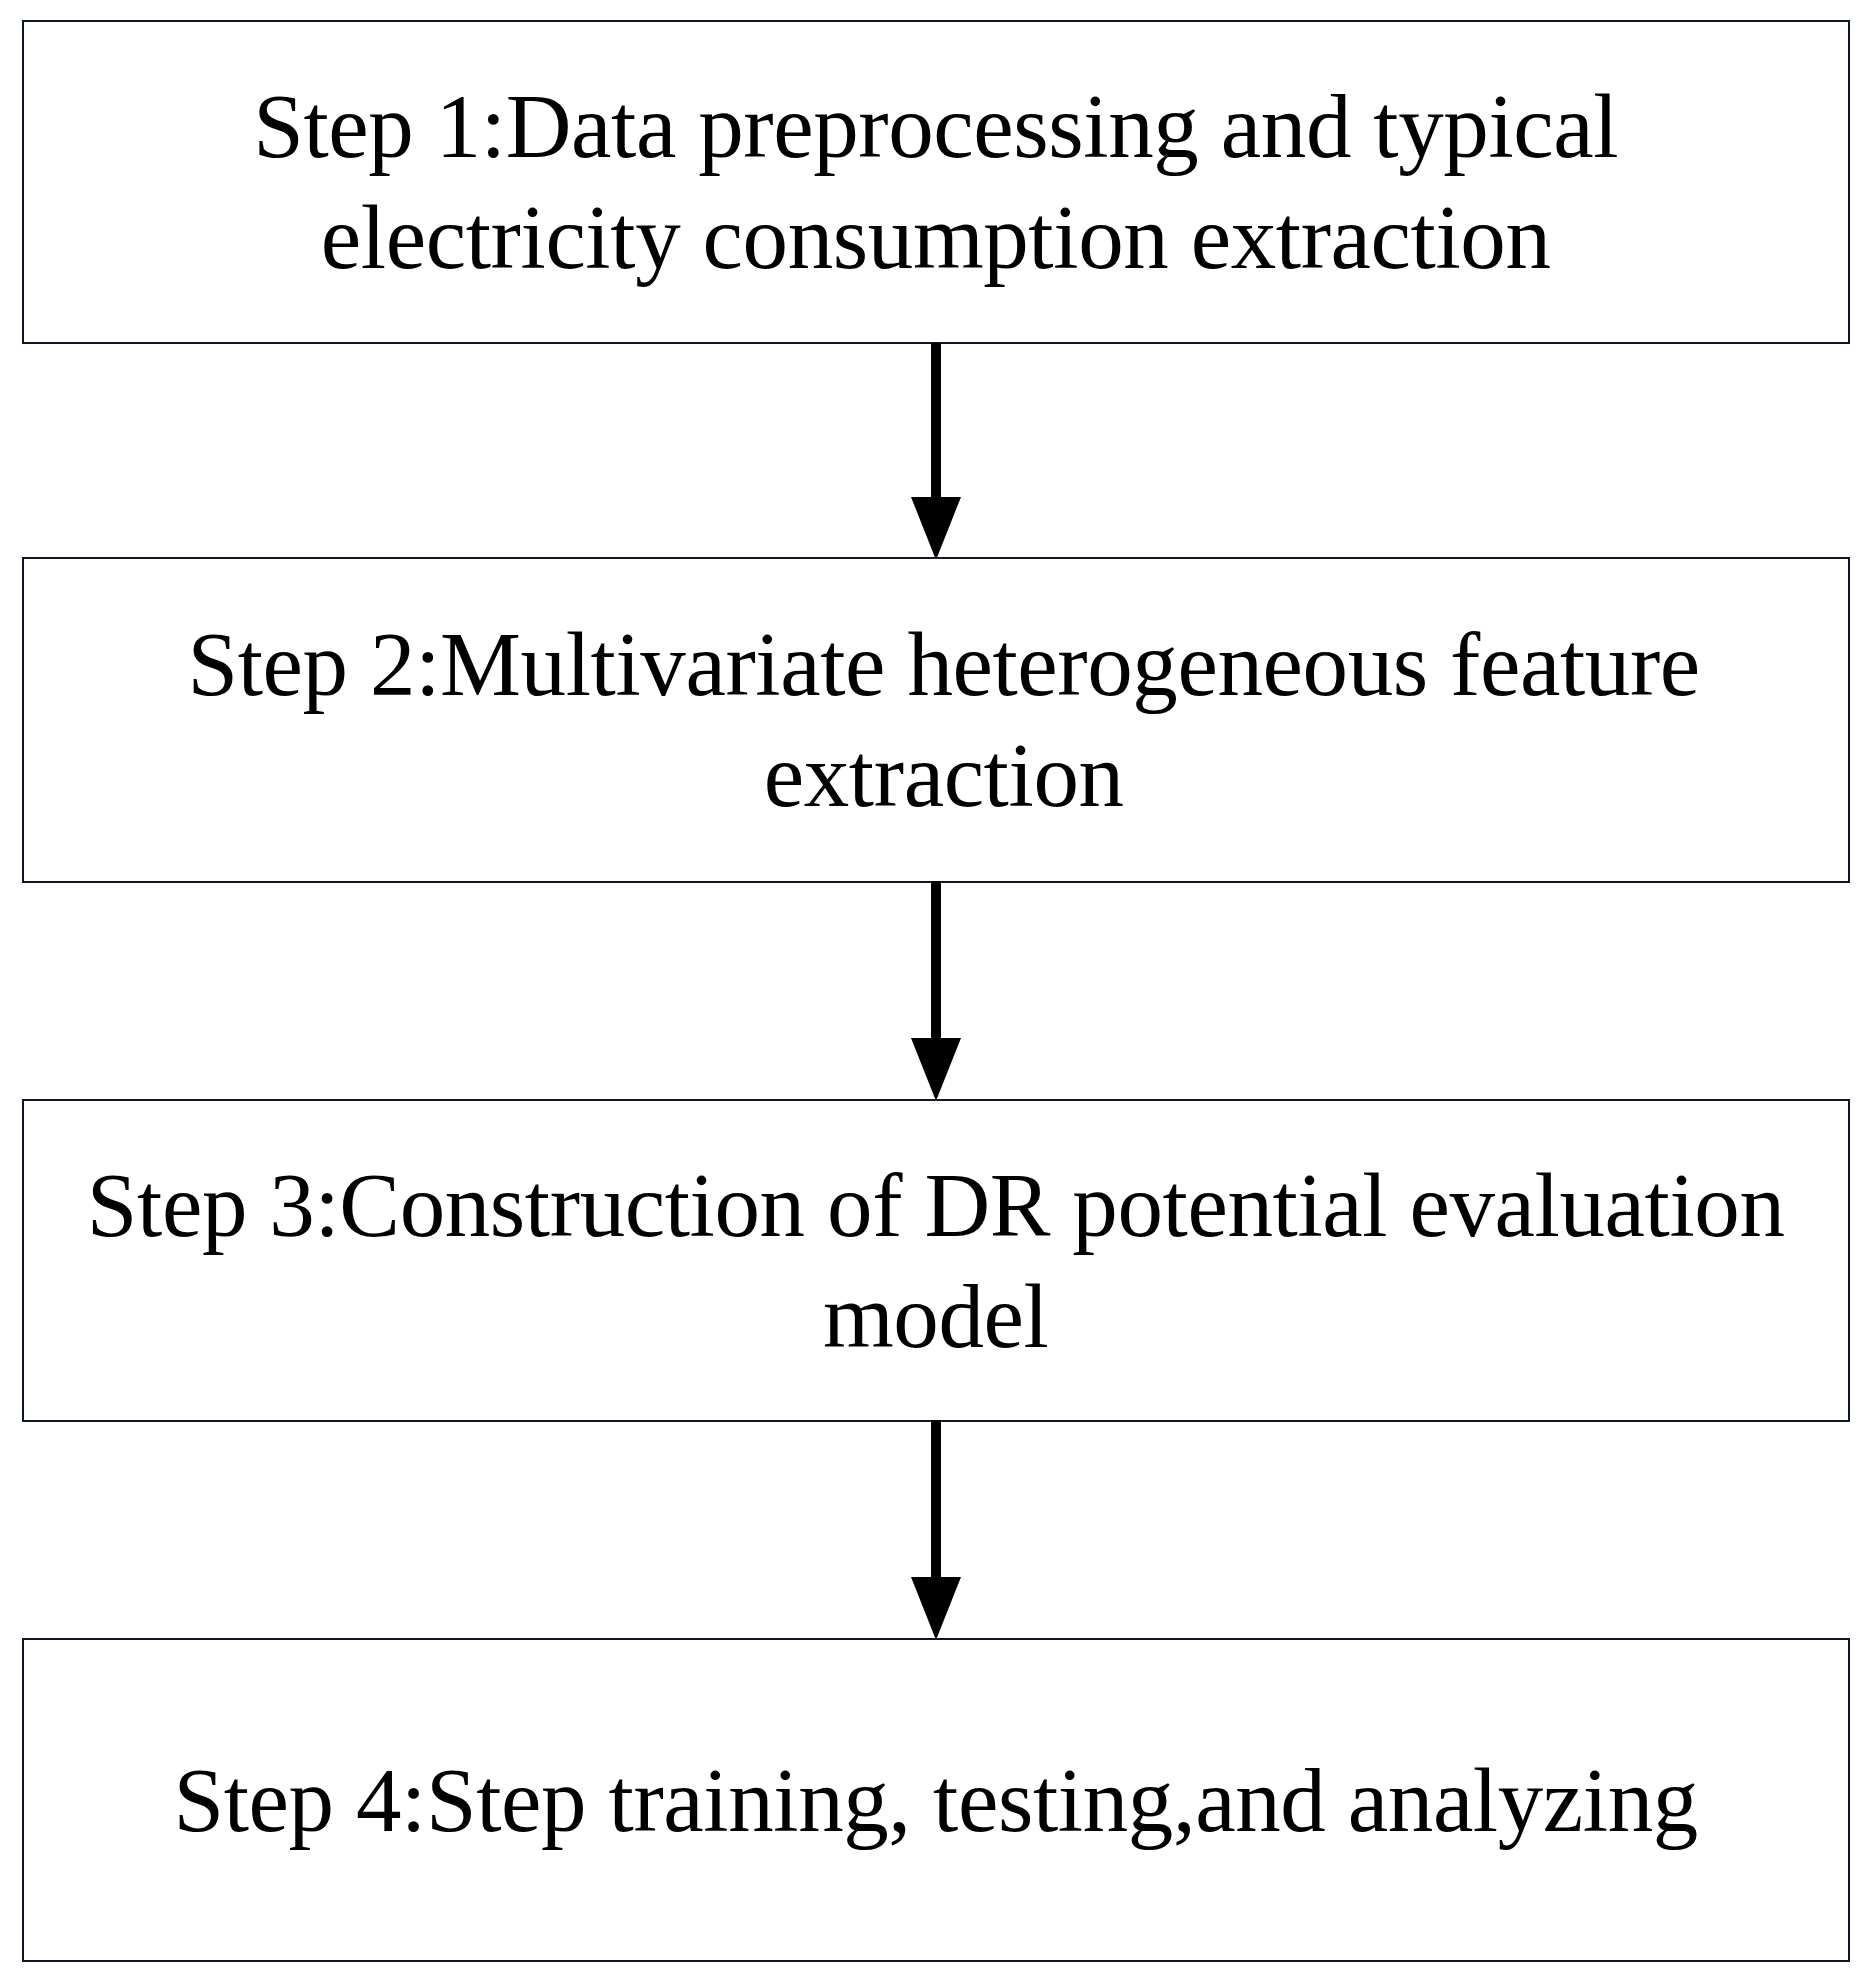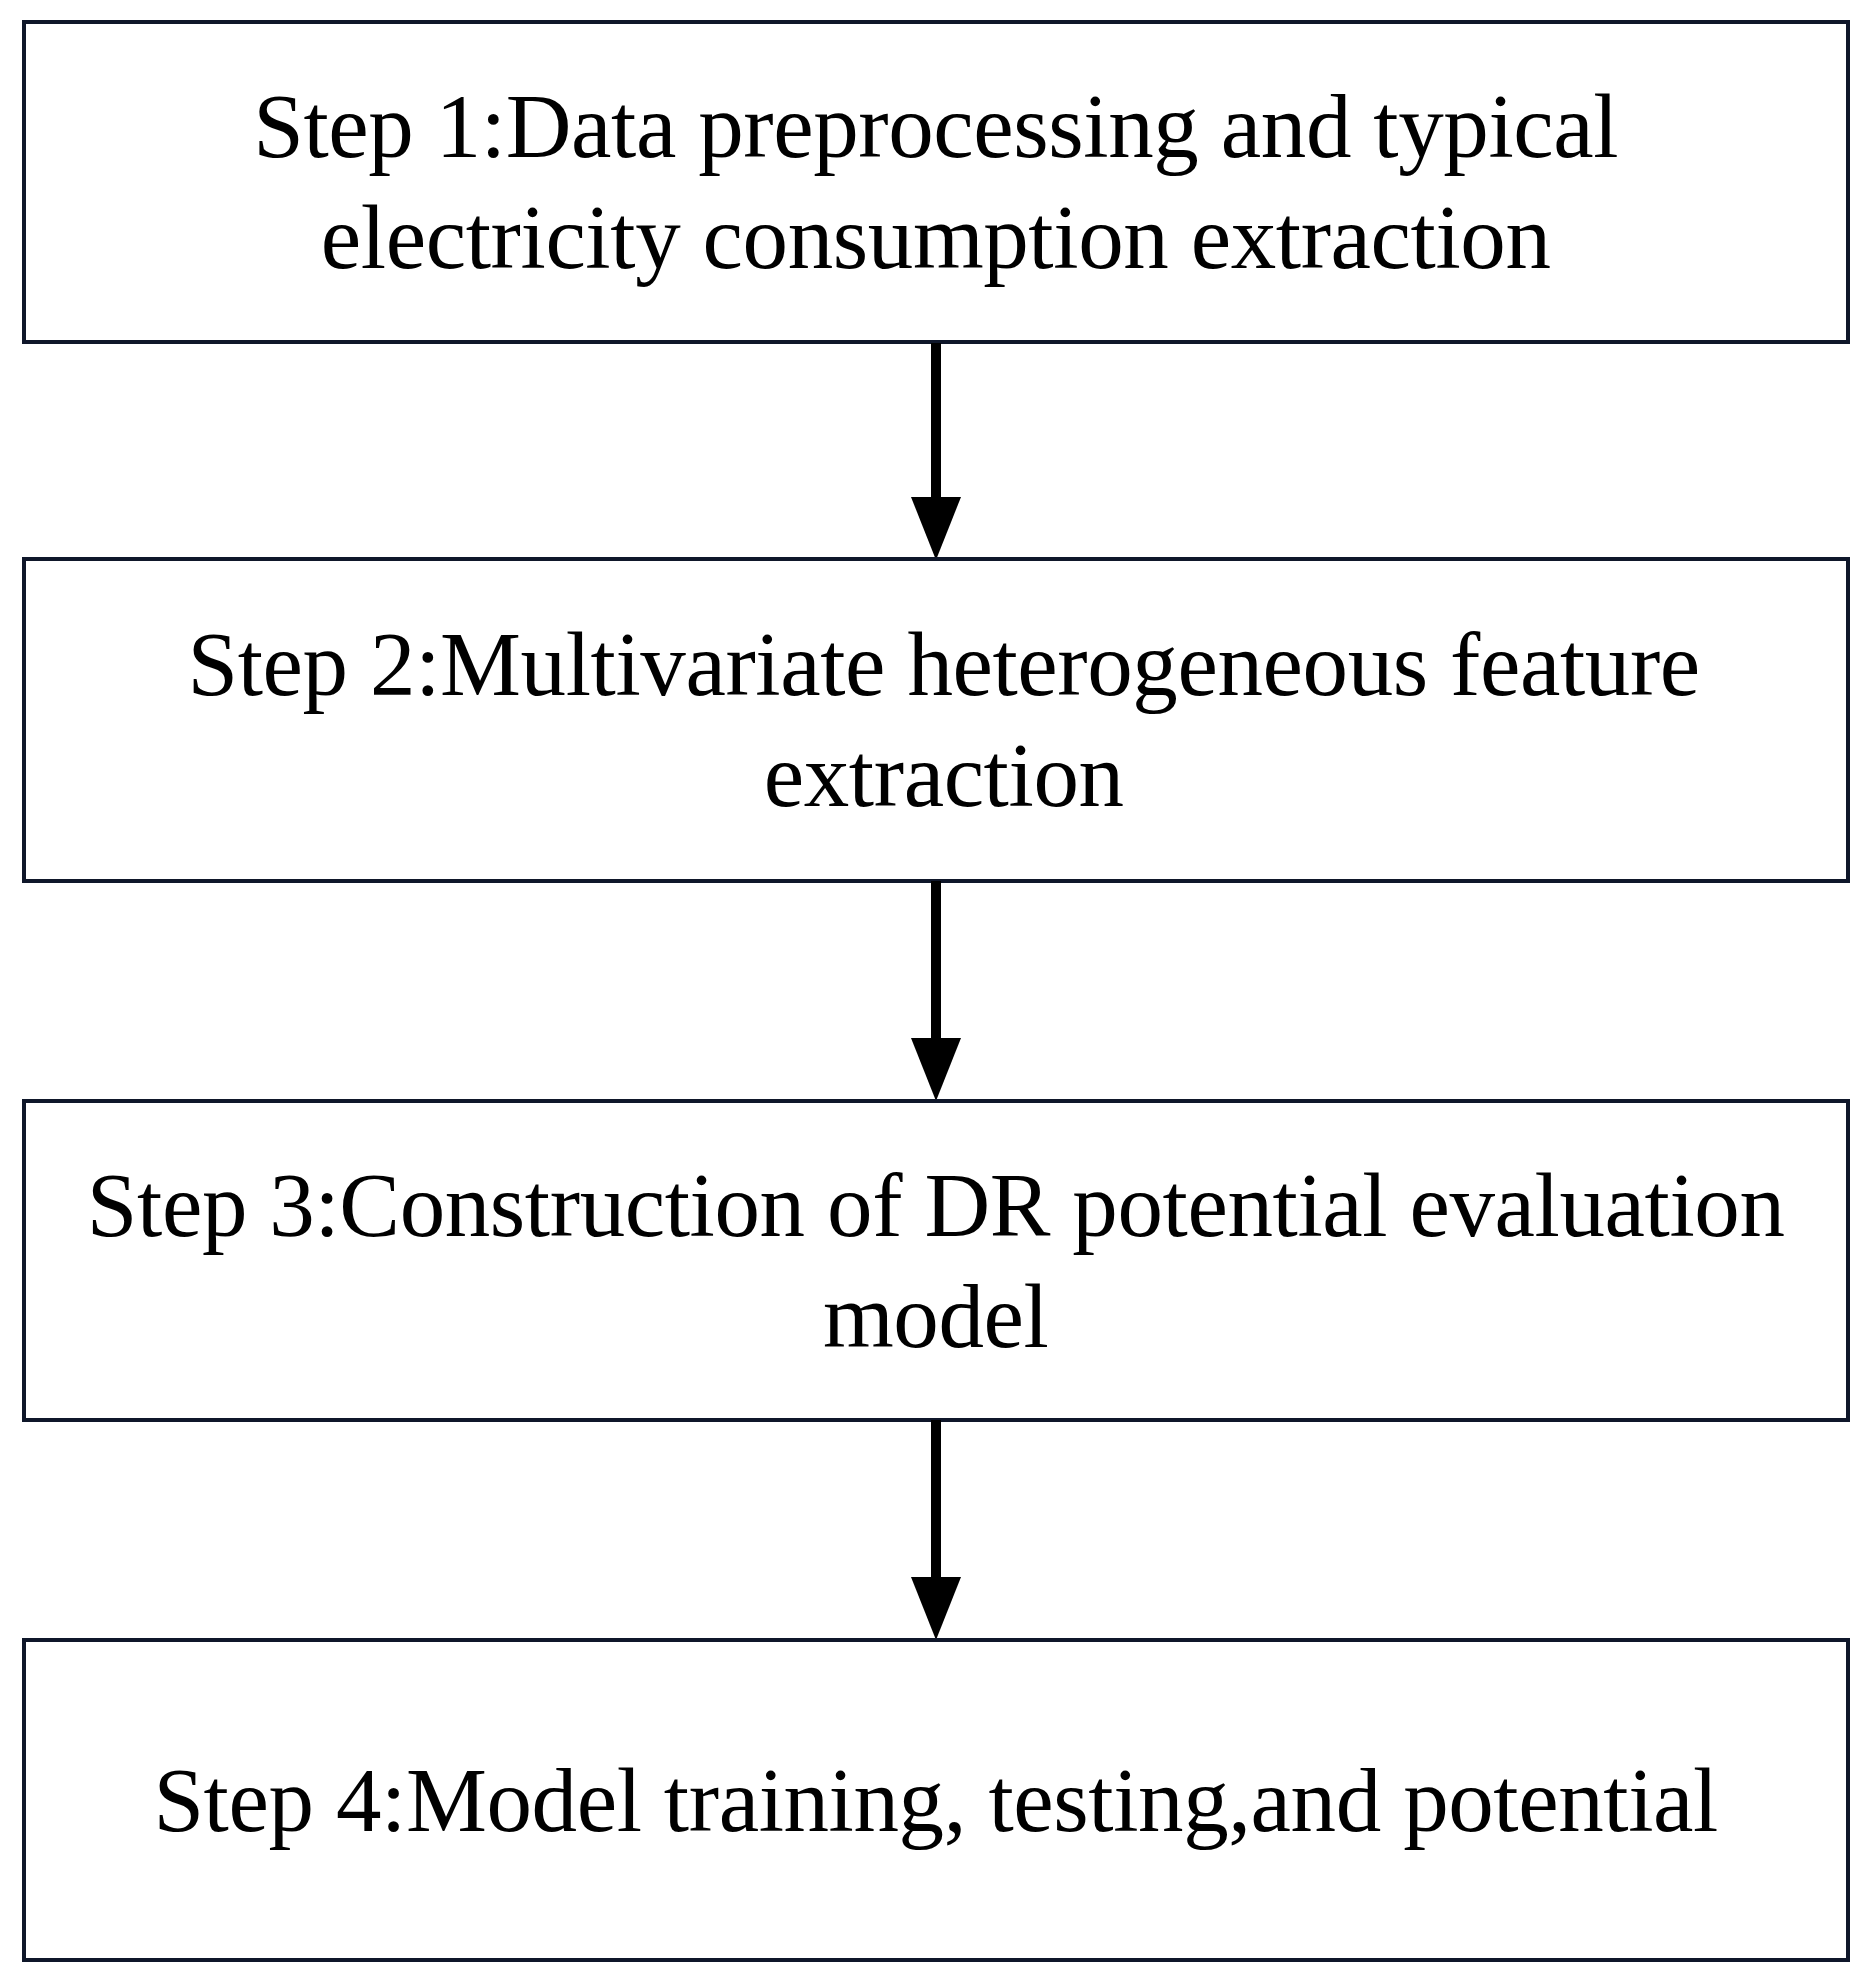--- a/index.html
+++ b/index.html
@@ -19,21 +19,21 @@
     height: 1981px;
     background: #ffffff;
     overflow: hidden;
   }
 
   .step-box {
     position: absolute;
     left: 21.7px;
     width: 1828px;
     box-sizing: border-box;
-    border: 4px solid #0f172a;
+    border: 2px solid #0f172a;
     background: #ffffff;
     display: flex;
     align-items: center;
     justify-content: center;
   }
 
   .step-text {
     display: block;
     width: 100%;
     text-align: center;
@@ -115,17 +115,17 @@
     <span class="step-text">Step 3:Construction of DR potential evaluation
 model</span>
   </div>
 
   <div class="connector" id="arrow-3">
     <div class="shaft"></div>
     <div class="head"></div>
   </div>
 
   <div class="step-box" id="box-4">
-    <span class="step-text">Step 4:Model training, testing,and potential</span>
+    <span class="step-text">Step 4:Step training, testing,and analyzing</span>
   </div>
 
 </div>
 
 
 </body></html>

